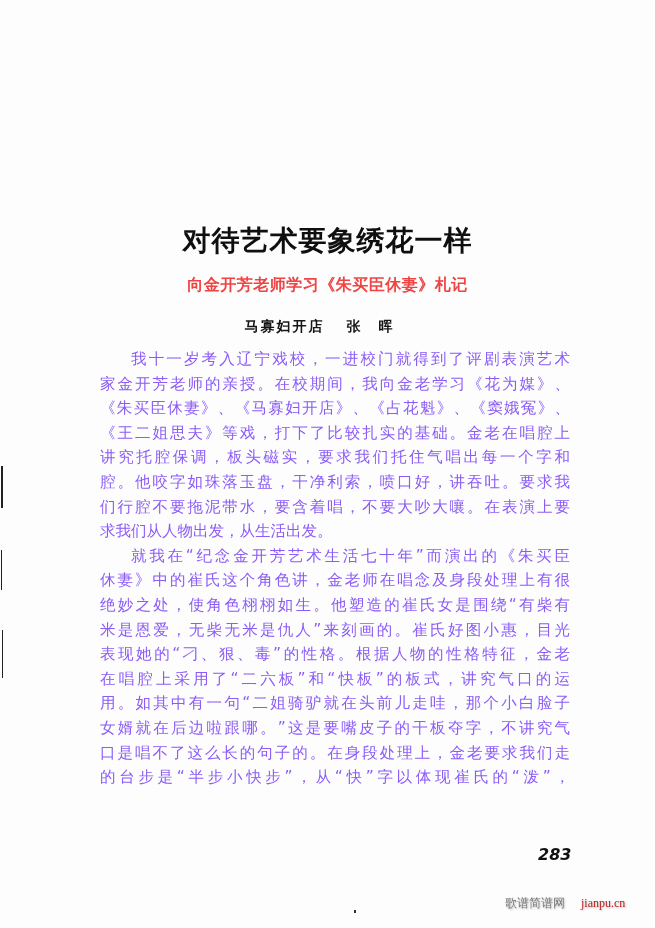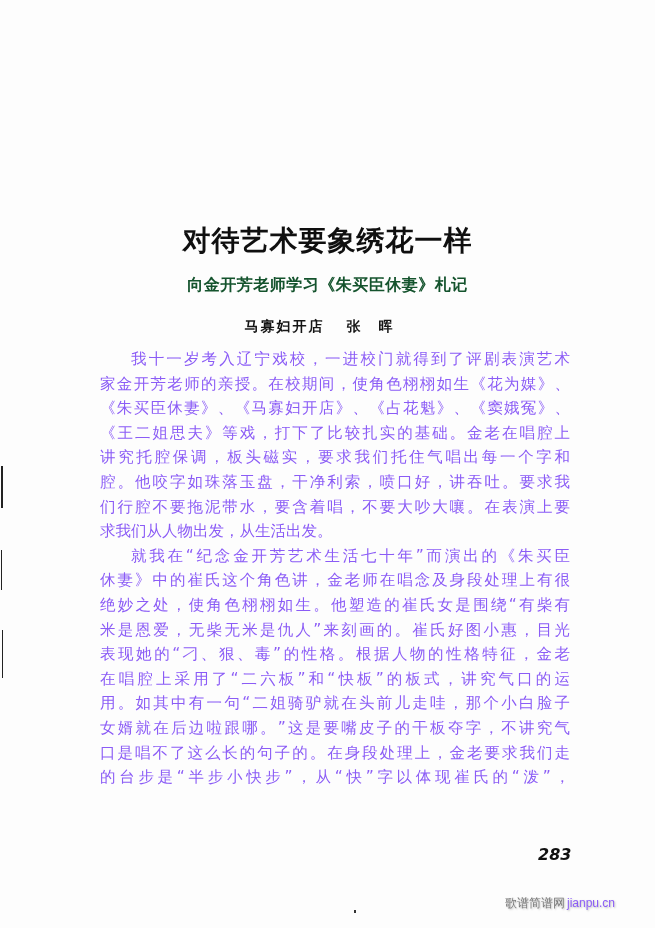--- a/index.html
+++ b/index.html
@@ -34,21 +34,21 @@
     }
     .subtitle {
       position: absolute;
       left: 0; right: 0;
       top: 275px;
       text-align: center;
       font-family: "DejaVu Sans", "Liberation Sans", sans-serif;
       font-weight: bold;
       font-size: 16px;
       letter-spacing: 0.5px;
-      color: #14532d;
+      color: #ef4444;
     }
     .byline {
       position: absolute;
       left: 0; right: 0;
       top: 318px;
       text-align: center;
       font-family: "DejaVu Sans", "Liberation Sans", sans-serif;
       font-weight: bold;
       font-size: 14px;
       color: #151515;
@@ -91,23 +91,23 @@
       top: 895px;
       font-size: 12px;
       white-space: nowrap;
       text-shadow: 1px 1px 2px rgba(0,0,0,0.25);
     }
     .watermark .cn {
       font-family: "DejaVu Serif", "Liberation Serif", serif;
       color: #7a7a7a;
     }
     .watermark .url {
-      font-family: Liberation Sans, sans-serif;
-      color: #8b5cf6;
-      margin-left: 2px;
+      font-family: Liberation Serif, serif;
+      color: #b91c1c;
+      margin-left: 16px;
     }
     .scan-mark {
       position: absolute;
       background: #222;
     }
     .dot {
       position: absolute;
       width: 2px; height: 3px;
       background: #333;
     }
@@ -125,21 +125,21 @@
   <h1 class="title" style="margin:0;">对待艺术要象绣花一样</h1>
 
   <div class="subtitle">向金开芳老师学习《朱买臣休妻》札记</div>
 
   <div class="byline">
     <span class="org">马寡妇开店</span><span class="author">张晖</span>
   </div>
 
   <div class="body-text">
     <div class="line indent">我十一岁考入辽宁戏校，一进校门就得到了评剧表演艺术</div>
-    <div class="line">家金开芳老师的亲授。在校期间，使角色栩栩如生《花为媒》、</div>
+    <div class="line">家金开芳老师的亲授。在校期间，我向金老学习《花为媒》、</div>
     <div class="line">《朱买臣休妻》、《马寡妇开店》、《占花魁》、《窦娥冤》、</div>
     <div class="line">《王二姐思夫》等戏，打下了比较扎实的基础。金老在唱腔上</div>
     <div class="line">讲究托腔保调，板头磁实，要求我们托住气唱出每一个字和</div>
     <div class="line">腔。他咬字如珠落玉盘，干净利索，喷口好，讲吞吐。要求我</div>
     <div class="line">们行腔不要拖泥带水，要含着唱，不要大吵大嚷。在表演上要</div>
     <div class="line last">求我们从人物出发，从生活出发。</div>
     <div class="line indent">就我在“纪念金开芳艺术生活七十年”而演出的《朱买臣</div>
     <div class="line">休妻》中的崔氏这个角色讲，金老师在唱念及身段处理上有很</div>
     <div class="line">绝妙之处，使角色栩栩如生。他塑造的崔氏女是围绕“有柴有</div>
     <div class="line">米是恩爱，无柴无米是仇人”来刻画的。崔氏好图小惠，目光</div>

